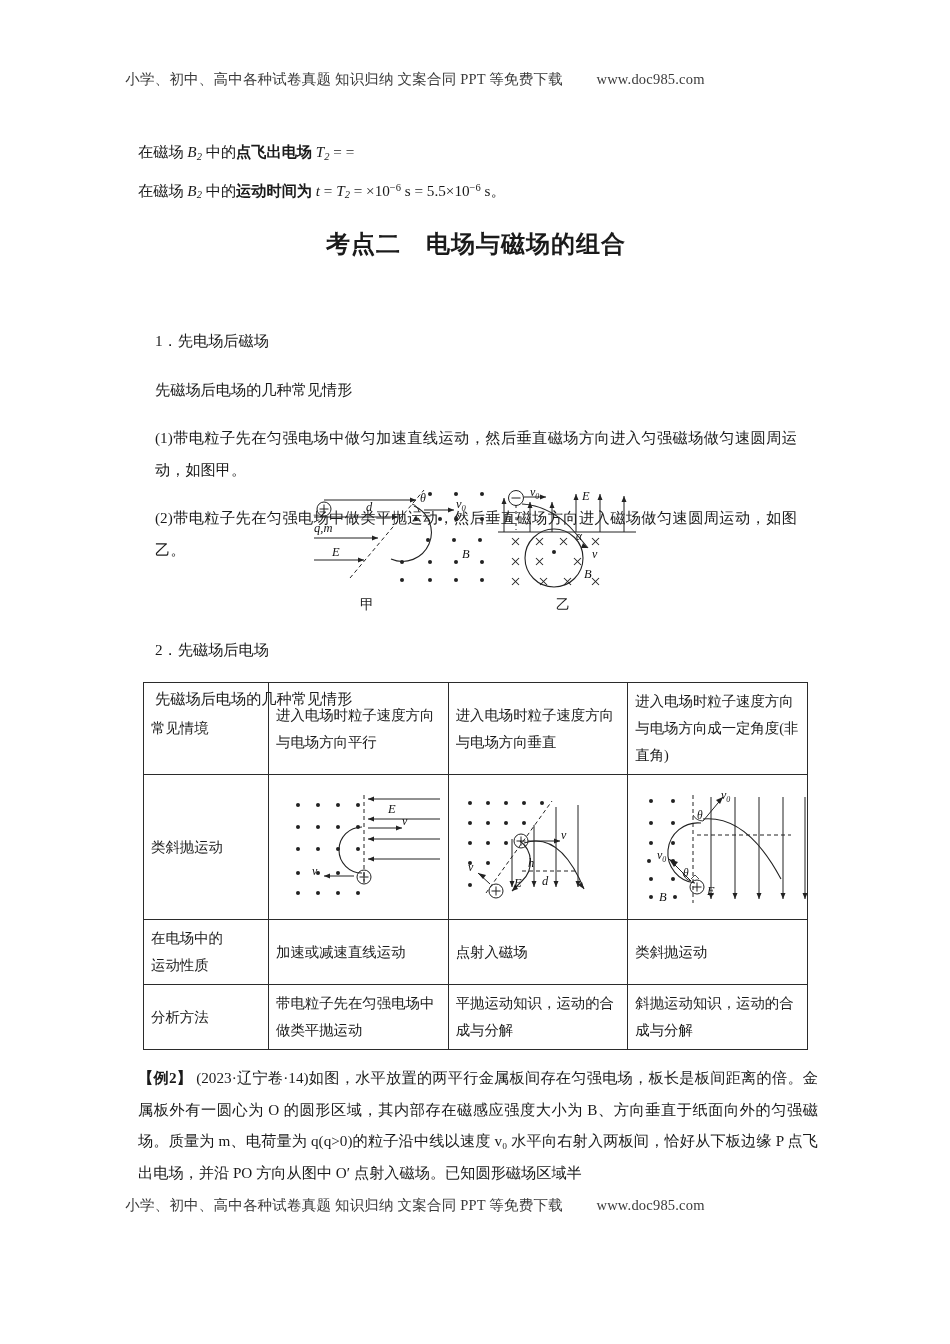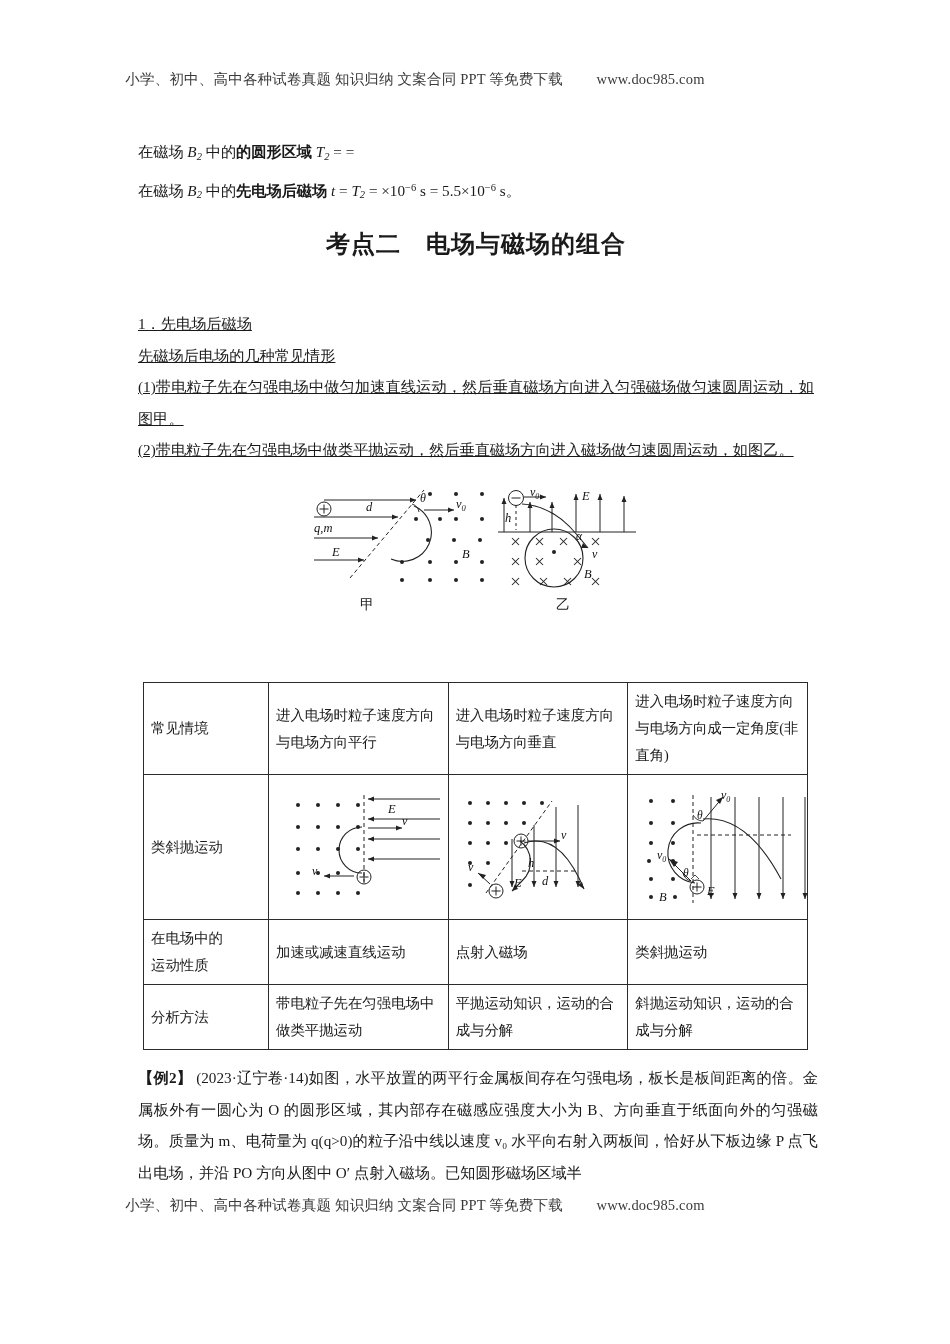--- a/index.html
+++ b/index.html
@@ -56,23 +56,22 @@
     text-align: center;
     font-size: 24px;
     font-weight: bold;
     margin: 0;
     letter-spacing: 1px;
     font-family: Liberation Mono, monospace;
   }
   .para {
     font-size: 15.2px;
     line-height: 31.5px;
-    margin: 0;
+    margin: 17px;
     text-align: justify;
-    text-decoration: underline;
   }
   .sec1 { position: absolute; left: 0; top: 172px; width: 676px; }
   .sec2 { position: absolute; left: 0; top: 481px; width: 676px; }
   .fig-row {
     position: absolute;
     left: 0; top: 350px;
     width: 676px;
     height: 128px;
   }
   .fig-caption {
@@ -122,23 +121,23 @@
 <div class="page">
 
   <div class="hf hdr">
     <span>小学、初中、高中各种试卷真题 知识归纳 文案合同 PPT 等免费下载</span>
     <span class="sp"></span>
     <span>www.doc985.com</span>
   </div>
 
   <div class="content">
 
-    <p class="line"><span>在磁场 </span><span class="it">B</span><span class="sub">2</span><span> 中的</span><span class="bold">的圆形区域</span><span class="it"> T</span><span class="sub">2</span><span> =  =</span></p>
-
-    <p class="line"><span>在磁场 </span><span class="it">B</span><span class="sub">2</span><span> 中的</span><span class="bold">先电场后磁场</span><span class="it"> t</span><span> = </span><span class="it">T</span><span class="sub">2</span><span> = ×10</span><span class="sup">−6</span><span> s = 5.5×10</span><span class="sup">−6</span><span> s。</span></p>
+    <p class="line"><span>在磁场 </span><span class="it">B</span><span class="sub">2</span><span> 中的</span><span class="bold">点飞出电场</span><span class="it"> T</span><span class="sub">2</span><span> =  =</span></p>
+
+    <p class="line"><span>在磁场 </span><span class="it">B</span><span class="sub">2</span><span> 中的</span><span class="bold">运动时间为</span><span class="it"> t</span><span> = </span><span class="it">T</span><span class="sub">2</span><span> = ×10</span><span class="sup">−6</span><span> s = 5.5×10</span><span class="sup">−6</span><span> s。</span></p>
 
     <h2 class="heading">考点二　电场与磁场的组合</h2>
 
     <div class="sec1">
       <p class="para">1．先电场后磁场</p>
       <p class="para">先磁场后电场的几种常见情形</p>
       <p class="para">(1)带电粒子先在匀强电场中做匀加速直线运动，然后垂直磁场方向进入匀强磁场做匀速圆周运动，如图甲。</p>
       <p class="para">(2)带电粒子先在匀强电场中做类平抛运动，然后垂直磁场方向进入磁场做匀速圆周运动，如图乙。</p>
     </div>
 
@@ -283,20 +282,24 @@
         <text x="86" y="14" font-size="12.5" font-style="italic" font-family="Liberation Serif, serif" fill="#111">E</text>
         <text x="9" y="36" font-size="12.5" font-style="italic" font-family="Liberation Serif, serif" fill="#111">h</text>
         <text x="80" y="54" font-size="11.5" font-style="italic" font-family="Liberation Serif, serif" fill="#111">α</text>
         <text x="96" y="72" font-size="12" font-style="italic" font-family="Liberation Serif, serif" fill="#111">v</text>
         <text x="88" y="92" font-size="12.5" font-style="italic" font-family="Liberation Serif, serif" fill="#111">B</text>
       </svg>
       <div class="fig-caption" style="left:418px;">乙</div>
 
     </div>
 
+    <div class="sec2">
+      <p class="para">2．先磁场后电场</p>
+      <p class="para">先磁场后电场的几种常见情形</p>
+    </div>
 
     <table class="grid">
       <tbody>
           <tr>
         <td class="rowlabel">常见情境</td>
         <td>进入电场时粒子速度方向与电场方向平行</td>
         <td>进入电场时粒子速度方向与电场方向垂直</td>
         <td>进入电场时粒子速度方向与电场方向成一定角度(非直角)</td>
       </tr>
       <tr>

